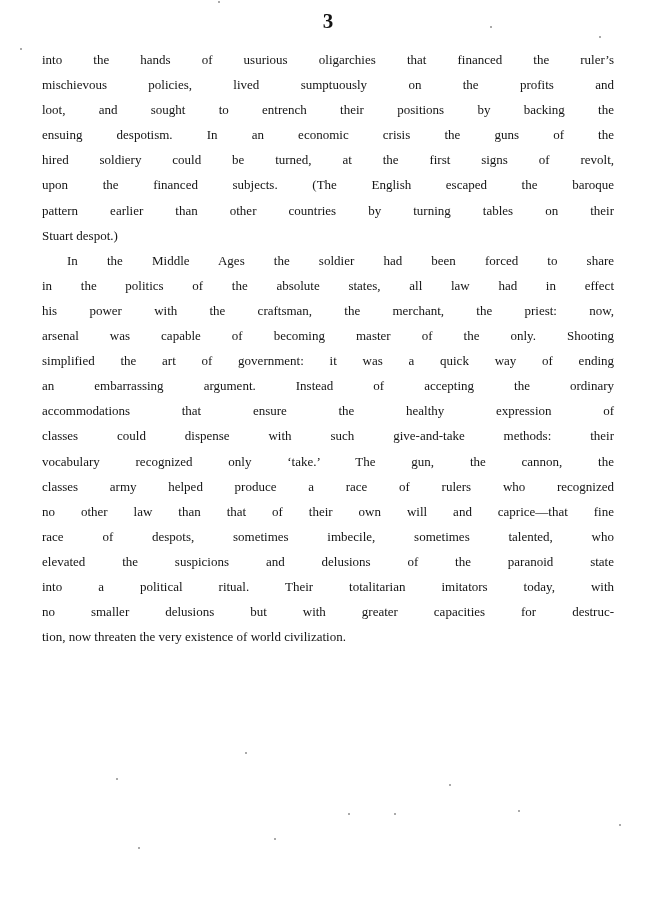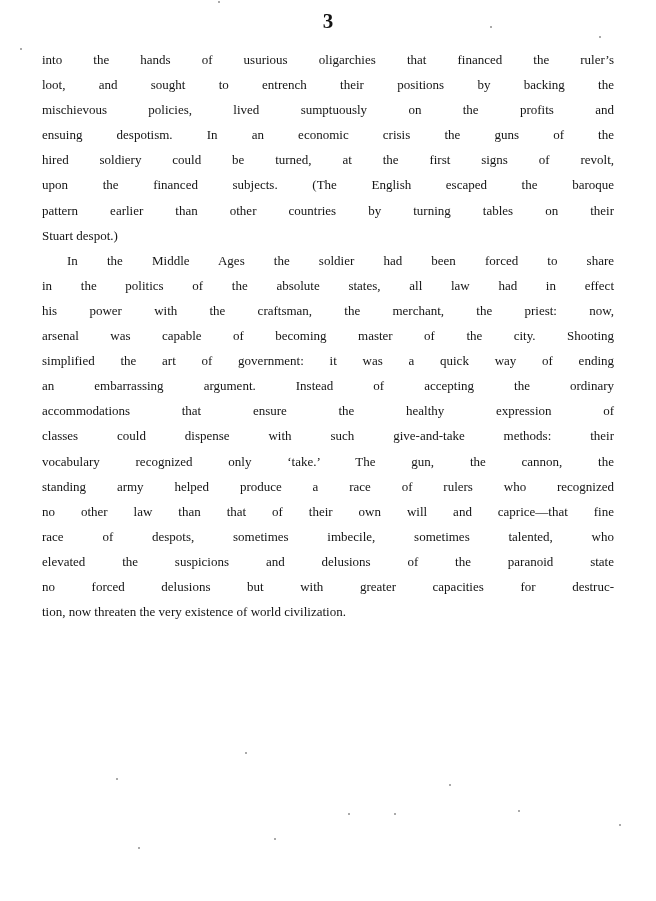--- a/index.html
+++ b/index.html
@@ -55,43 +55,44 @@
     }
   </style>
 </head>
 <body>
 
 <div class="page-number">3</div>
 
 <div class="text-block">
   <div>
     <span class="line">into the hands of usurious oligarchies that financed the ruler’s</span>
+    <span class="line">mischievous policies, lived sumptuously on the profits and</span>
     <span class="line">loot, and sought to entrench their positions by backing the</span>
-    <span class="line">mischievous policies, lived sumptuously on the profits and</span>
     <span class="line">ensuing despotism. In an economic crisis the guns of the</span>
     <span class="line">hired soldiery could be turned, at the first signs of revolt,</span>
     <span class="line">upon the financed subjects. (The English escaped the baroque</span>
     <span class="line">pattern earlier than other countries by turning tables on their</span>
     <span class="line last">Stuart despot.)</span>
   </div>
   <div>
     <span class="line indent">In the Middle Ages the soldier had been forced to share</span>
     <span class="line">in the politics of the absolute states, all law had in effect</span>
     <span class="line">his power with the craftsman, the merchant, the priest: now,</span>
-    <span class="line">arsenal was capable of becoming master of the city. Shooting</span>
+    <span class="line">arsenal was capable of becoming master of the only. Shooting</span>
     <span class="line">simplified the art of government: it was a quick way of ending</span>
     <span class="line">an embarrassing argument. Instead of accepting the ordinary</span>
     <span class="line">accommodations that ensure the healthy expression of</span>
     <span class="line">classes could dispense with such give-and-take methods: their</span>
     <span class="line">vocabulary recognized only ‘take.’ The gun, the cannon, the</span>
-    <span class="line">standing army helped produce a race of rulers who recognized</span>
+    <span class="line">classes army helped produce a race of rulers who recognized</span>
     <span class="line">no other law than that of their own will and caprice—that fine</span>
     <span class="line">race of despots, sometimes imbecile, sometimes talented, who</span>
     <span class="line">elevated the suspicions and delusions of the paranoid state</span>
-    <span class="line">no forced delusions but with greater capacities for destruc-</span>
+    <span class="line">into a political ritual. Their totalitarian imitators today, with</span>
+    <span class="line">no smaller delusions but with greater capacities for destruc-</span>
     <span class="line last">tion, now threaten the very existence of world civilization.</span>
   </div>
 </div>
 
 <div class="speck" style="left:218px; top:1px;"></div>
 <div class="speck" style="left:490px; top:26px;"></div>
 <div class="speck" style="left:599px; top:36px;"></div>
 <div class="speck" style="left:20px; top:48px;"></div>
 <div class="speck" style="left:245px; top:752px;"></div>
 <div class="speck" style="left:116px; top:778px;"></div>

